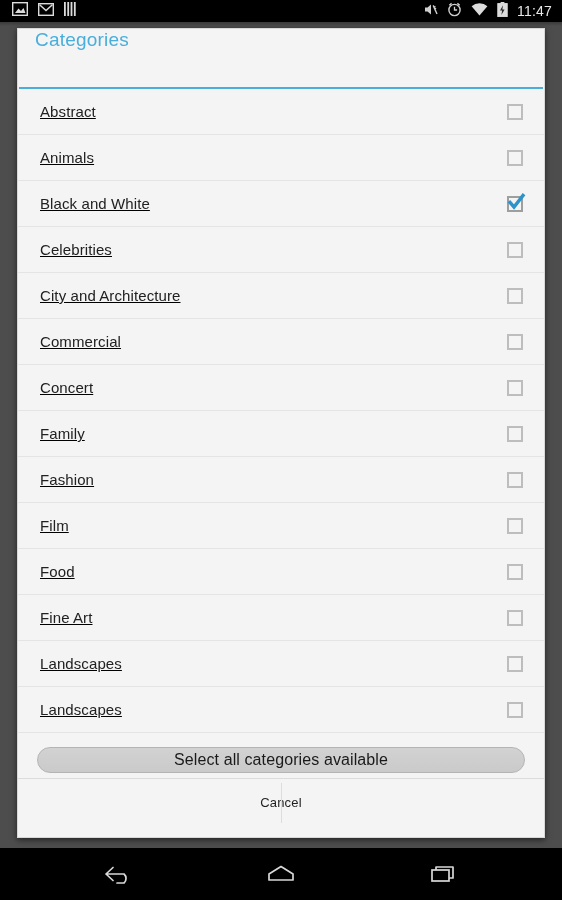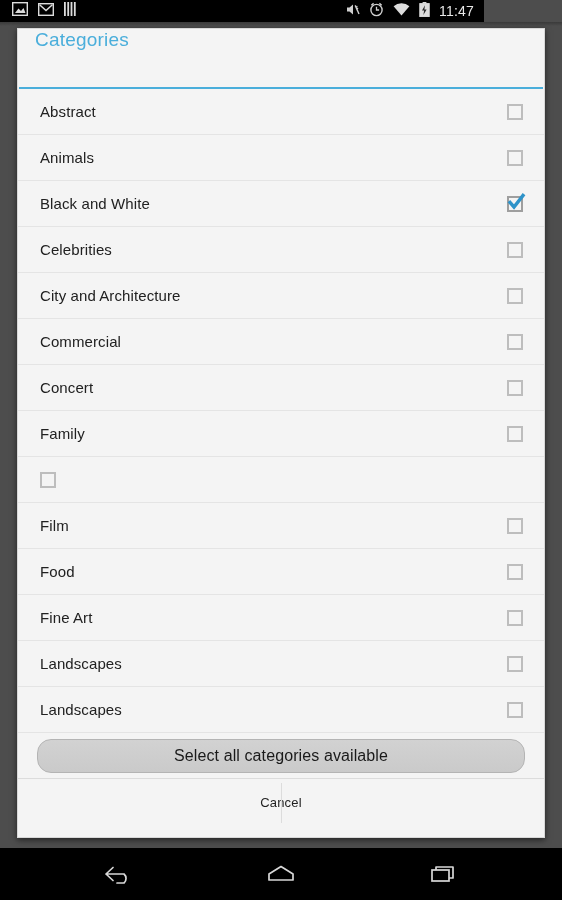--- a/index.html
+++ b/index.html
@@ -11,21 +11,21 @@
   }
   #screen {
     position:relative;
     width:562px; height:900px;
     background:#4d4d4d;
   }
 
   
   #statusbar {
     position:absolute; left:0; top:0;
-    width:484px; height:22px;
+    width:562px; height:22px;
     background:#000;
     display:flex; align-items:center;
   }
   #status-left { display:flex; align-items:center; gap:10px; padding-left:12px; }
   #status-right { margin-left:auto; display:flex; align-items:center; gap:9px; padding-right:10px; }
   .sicon { display:block; }
   #clock {
     color:#e8e8e8; font-size:14px; letter-spacing:.2px;
     font-family:"Liberation Sans", sans-serif;
   }
@@ -61,20 +61,21 @@
     background:#4aaedb;
     margin:0 1px;
   }
 
   
   #list-viewport {
     position:relative;
     flex:1 1 auto;
     overflow:hidden;
     background:#f4f4f4;
+    text-decoration:underline;
   }
   #list { padding:0; }
   .row {
     position:relative;
     height:46px;
     display:flex; align-items:center;
     padding:0 21px 0 22px;
     border-bottom:1px solid #e4e4e4;
     background:#f4f4f4;
   }
@@ -101,21 +102,21 @@
 
   
   #footer {
     flex:0 0 auto;
     background:#f4f4f4;
     position:relative;
     z-index:3;
   }
   #select-all-wrap { padding:2px 19px 5px 19px; }
   #select-all-button {
-    width:100%; height:34px;
+    width:100%; height:26px;
     background:linear-gradient(#d2d2d2,#cacaca);
     border:1px solid #b4b4b4;
     border-radius:14px;
     display:flex; align-items:center; justify-content:center;
     font-size:16px; color:#1a1a1a;
     cursor:pointer;
     letter-spacing:.1px;
   }
   #button-bar {
     height:47px;
@@ -250,20 +251,21 @@
           </div>
           <div class="row">
             <span class="row-label">Concert</span>
             <span class="cbox"></span>
           </div>
           <div class="row">
             <span class="row-label">Family</span>
             <span class="cbox"></span>
           </div>
           <div class="row">
+            <span class="row-label">Fashion</span>
             <span class="cbox"></span>
           </div>
           <div class="row">
             <span class="row-label">Film</span>
             <span class="cbox"></span>
           </div>
           <div class="row">
             <span class="row-label">Food</span>
             <span class="cbox"></span>
           </div>

